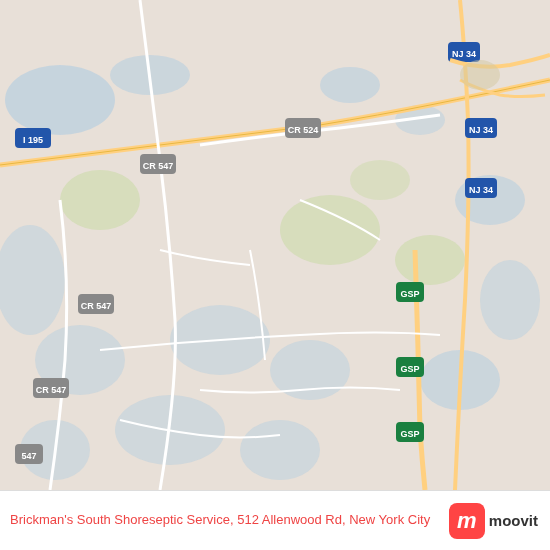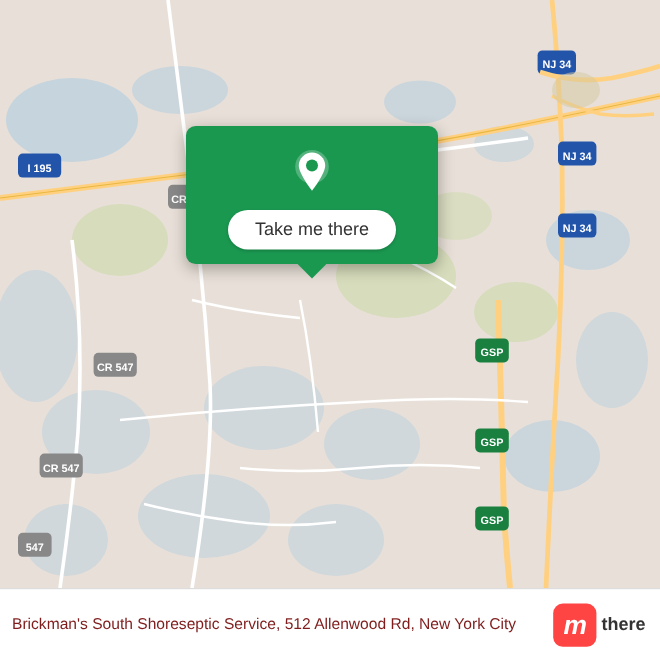--- a/index.html
+++ b/index.html
@@ -82,21 +82,21 @@
       background: white;
       display: flex;
       align-items: center;
       justify-content: space-between;
       padding: 0 12px 0 10px;
       border-top: 1px solid #ddd;
     }
 
     .bottom-text {
       font-size: 13px;
-      color: #7f1d1d;
+      color: #ef4444;
       flex: 1;
       line-height: 1.3;
     }
 
     .moovit-logo {
       display: flex;
       align-items: center;
       gap: 4px;
       flex-shrink: 0;
     }
@@ -211,31 +211,22 @@
     <path d="M 160,250 Q 200,260 250,265" stroke="#ffffff" stroke-width="2" fill="none"></path>
     <path d="M 300,200 Q 350,220 380,240" stroke="#ffffff" stroke-width="2" fill="none"></path>
     <path d="M 200,390 Q 250,395 300,390 Q 350,385 400,390" stroke="#ffffff" stroke-width="2" fill="none"></path>
     <path d="M 120,420 Q 160,430 200,435 Q 240,440 280,435" stroke="#ffffff" stroke-width="2" fill="none"></path>
 
     <path d="M 450,60 Q 480,70 510,65 Q 535,60 550,55" stroke="#ffd080" stroke-width="4" fill="none"></path>
     <path d="M 460,80 Q 480,90 500,95 Q 520,98 545,95" stroke="#ffd080" stroke-width="3" fill="none"></path>
     <ellipse cx="480" cy="75" rx="20" ry="15" fill="#d4c8a0" opacity="0.5"></ellipse>
   </svg>
 
-  <div class="popup">
-
-    <svg class="popup-pin" viewBox="0 0 44 44" xmlns="http://www.w3.org/2000/svg">
-      <circle cx="22" cy="18" r="14" fill="white" opacity="0.25"></circle>
-      <path d="M22 6 C16,6 11,11 11,17 C11,24 22,38 22,38 C22,38 33,24 33,17 C33,11 28,6 22,6Z" fill="white"></path>
-      <circle cx="22" cy="17" r="5" fill="#1a9850"></circle>
-    </svg>
-    <button class="popup-btn">Take me there</button>
-  </div>
 
 </div>
 
 <div id="bottom-bar">
   <div class="bottom-text">Brickman's South Shoreseptic Service, 512 Allenwood Rd, New York City</div>
   <div class="moovit-logo">
     <div class="moovit-m">m</div>
-    <span class="moovit-text">there</span>
+    <span class="moovit-text">moovit</span>
   </div>
 </div>
 
 </body></html>

